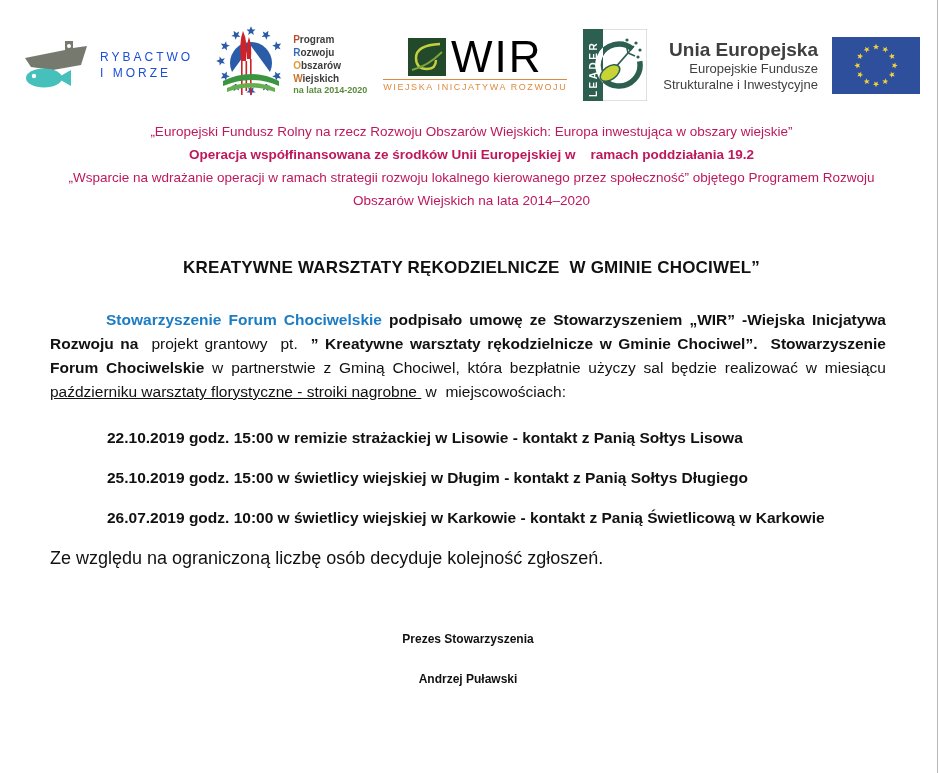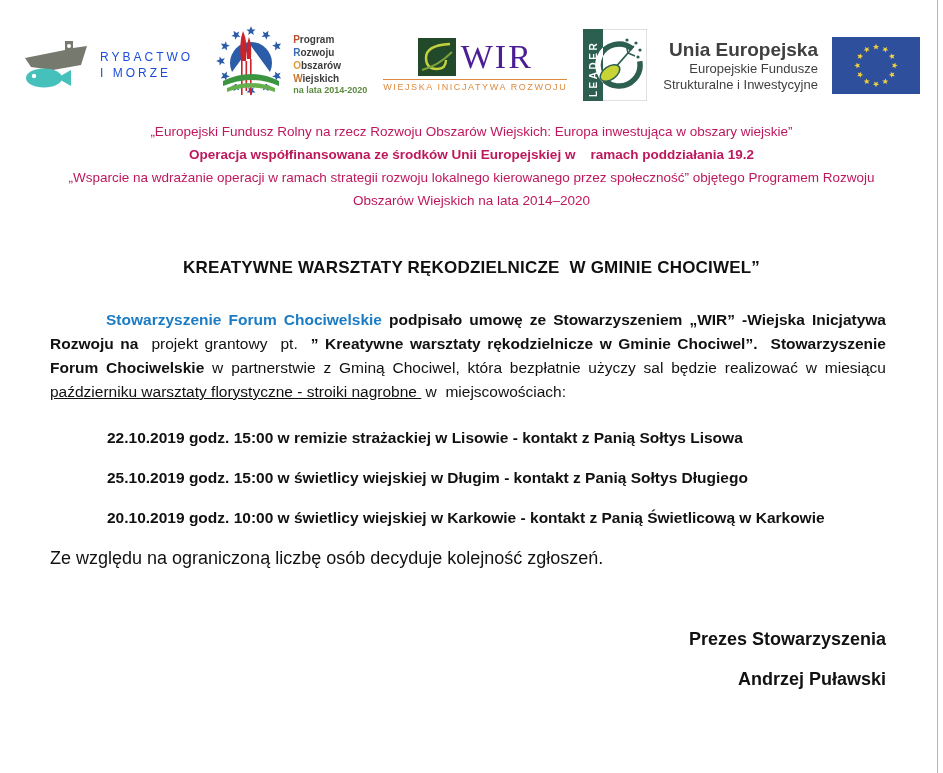--- a/index.html
+++ b/index.html
@@ -16,21 +16,21 @@
   .ryb{gap:7px;}
   .ryb-text{color:#1d4ed8;font-size:12px;letter-spacing:3px;line-height:1.35;white-space:nowrap;}
 
   .prow{}
   .prow-text{font-size:10px;line-height:1.3;font-weight:bold;color:#3d3d3d;white-space:nowrap;}
   .pi-p{color:#b8502e;} .pi-r{color:#3a6ab0;} .pi-o{color:#e09b3d;} .pi-w{color:#c8742f;}
   .prow-sub{color:#5a8a3c;font-size:9px;}
 
   .wir-box{display:flex;flex-direction:column;align-items:center;}
   .wir-top{display:flex;align-items:center;gap:5px;}
-  .wir-acronym{font-family:Liberation Serif, serif;color:#4c1d95;font-size:34px;line-height:0.85;letter-spacing:2px;}
+  .wir-acronym{font-family:Liberation Sans, sans-serif;color:#000000;font-size:44px;line-height:0.85;letter-spacing:2px;}
   .wir-tagline{color:#dd8a3f;font-size:9px;letter-spacing:1.6px;border-top:1.5px solid #dd8a3f;padding-top:2px;margin-top:3px;white-space:nowrap;}
 
   .eu{gap:14px;}
   .eu-text{text-align:right;color:#3f3f3f;line-height:1.22;}
   .eu-l1{font-size:19px;font-weight:bold;}
   .eu-l23{font-size:13px;}
 
   
   .funding{margin-top:12px;padding:0 44px;text-align:center;font-size:13.5px;line-height:23px;color:#be185d;}
   .funding-line{white-space:pre-wrap;}
@@ -44,21 +44,21 @@
   .body-par span{white-space:pre-wrap;}
   .bl{color:#1b7cc4;}
   .rg{font-weight:normal;}
   .ul{font-weight:normal;text-decoration:underline;}
 
   .events{margin:22px 57px 0 107px;font-size:15.5px;font-weight:bold;}
   .event{line-height:24px;margin-bottom:16px;}
 
   .note{margin:8px 57px 0 50px;font-size:18px;font-weight:normal;line-height:24px;}
 
-  .signature{margin:57px 57px 0 50px;text-align:right;font-size:18px;font-weight:bold;line-height:24px;}
+  .signature{margin:57px 57px 0 50px;text-align:center;font-size:12px;font-weight:bold;line-height:24px;}
   .sig-name{margin-top:16px;}
 </style>
 </head>
 <body>
 
 <svg width="0" height="0" style="position:absolute">
   <defs>
     <polygon id="star5" points="0,-3.2 0.94,-0.98 3.04,-0.98 1.36,0.5 1.9,2.6 0,1.32 -1.9,2.6 -1.36,0.5 -3.04,-0.98 -0.94,-0.98"></polygon>
   </defs>
 </svg>
@@ -187,21 +187,21 @@
   <div class="funding-line">„Wsparcie na wdrażanie operacji w ramach strategii rozwoju lokalnego kierowanego przez społeczność” objętego Programem Rozwoju Obszarów Wiejskich na lata 2014–2020</div>
 </div>
 
 <div class="doc-title">KREATYWNE WARSZTATY RĘKODZIELNICZE  W GMINIE CHOCIWEL”</div>
 
 <p class="body-par"><span class="bl">Stowarzyszenie Forum Chociwelskie</span><span> podpisało umowę ze Stowarzyszeniem „WIR” -Wiejska Inicjatywa Rozwoju na</span><span class="rg">  projekt grantowy  pt. </span><span> ” Kreatywne warsztaty rękodzielnicze w Gminie Chociwel”.  Stowarzyszenie Forum Chociwelskie</span><span class="rg"> w partnerstwie z Gminą Chociwel, która bezpłatnie użyczy sal będzie realizować w miesiącu </span><span class="ul">październiku warsztaty florystyczne - stroiki nagrobne </span><span class="rg"> w  miejscowościach:</span></p>
 
 <div class="events">
   <div class="event">22.10.2019 godz. 15:00 w remizie strażackiej w Lisowie - kontakt z Panią Sołtys Lisowa</div>
   <div class="event">25.10.2019 godz. 15:00 w świetlicy wiejskiej w Długim - kontakt z Panią Sołtys Długiego</div>
-  <div class="event">20.10.2019 godz. 10:00 w świetlicy wiejskiej w Karkowie - kontakt z Panią Świetlicową w Karkowie</div>
+  <div class="event">26.07.2019 godz. 10:00 w świetlicy wiejskiej w Karkowie - kontakt z Panią Świetlicową w Karkowie</div>
 </div>
 
 <div class="note">Ze względu na ograniczoną liczbę osób decyduje kolejność zgłoszeń.</div>
 
 <div class="signature">
   <div>Prezes Stowarzyszenia</div>
   <div class="sig-name">Andrzej Puławski</div>
 </div>
 
 </body></html>

